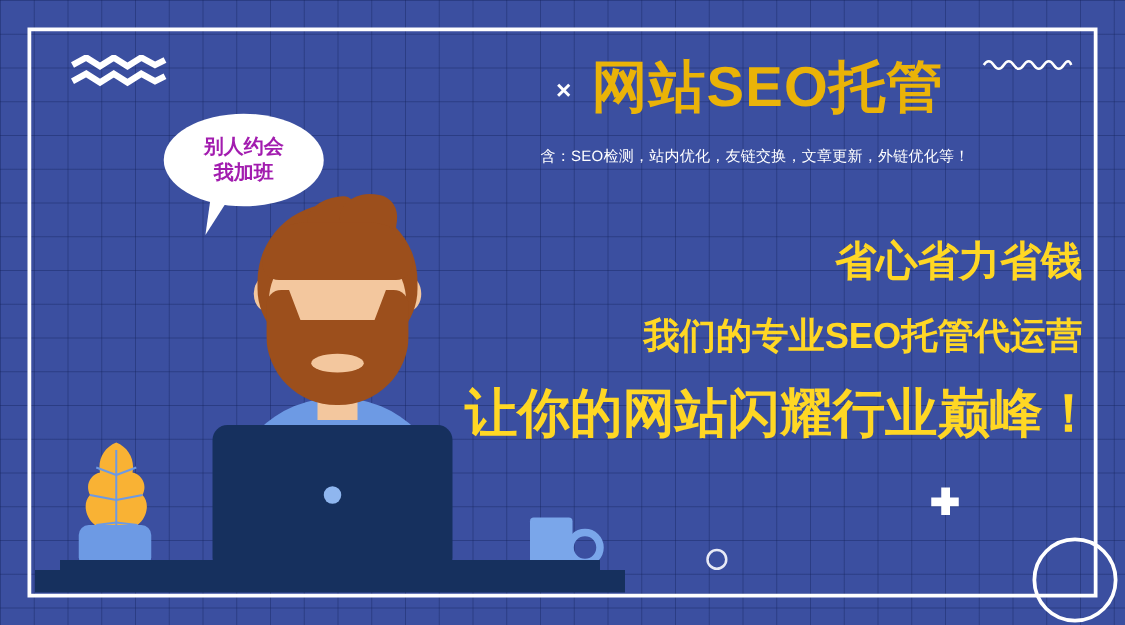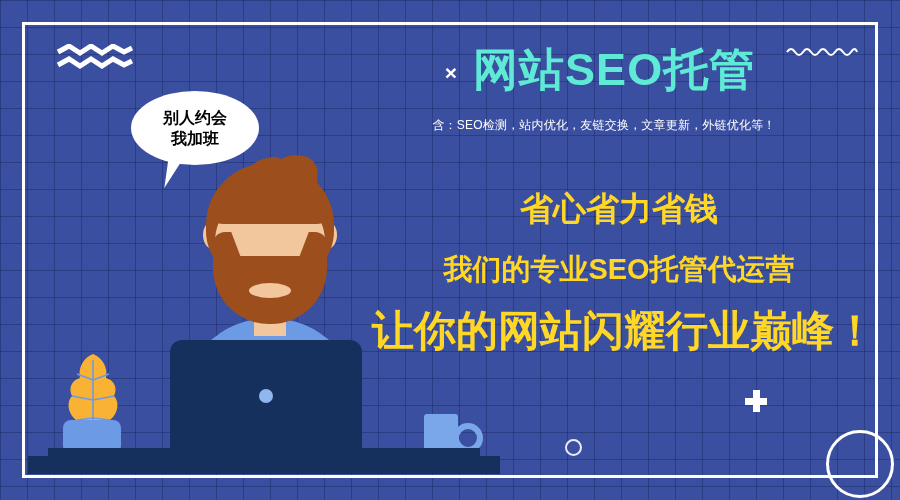--- a/index.html
+++ b/index.html
@@ -102,21 +102,21 @@
   }
   .title-x {
     color: #ffffff;
     font-size: 21px;
     font-weight: bold;
     margin-right: 16px;
     line-height: 1;
     padding-top: 6px;
   }
   .title {
-    color: #5eead4;
+    color: #eab308;
     font-size: 45px;
     font-weight: bold;
     letter-spacing: 1px;
     line-height: 1.05;
     white-space: nowrap;
   }
   .subtitle {
     position: absolute;
     left: 330px;
     top: 117px;
@@ -127,21 +127,21 @@
     letter-spacing: 0.2px;
     white-space: nowrap;
     z-index: 6;
   }
   .slogans {
     position: absolute;
     left: 372px;
     top: 192px;
     width: 494px;
     z-index: 6;
-    text-align: center;
+    text-align: right;
   }
   .slogan {
     color: #ffd724;
     font-weight: bold;
     white-space: nowrap;
     line-height: 1.05;
   }
   .slogan-0 { font-size: 33px; margin-bottom: 27px; }
   .slogan-1 { font-size: 29px; margin-bottom: 25px; }
   .slogan-2 { font-size: 42px; }
@@ -155,21 +155,21 @@
     height: 74px;
     background: #ffffff;
     border-radius: 50% / 50%;
     z-index: 9;
     display: flex;
     flex-direction: column;
     align-items: center;
     justify-content: center;
   }
   .bubble-line {
-    color: #000000;
+    color: #a21caf;
     font-size: 16px;
     font-weight: bold;
     line-height: 1.32;
     white-space: nowrap;
   }
   .bubble-tail {
     position: absolute;
     left: 167px;
     top: 150px;
     width: 0;

